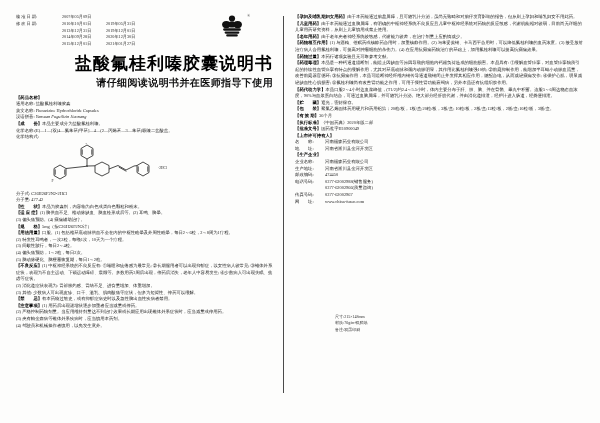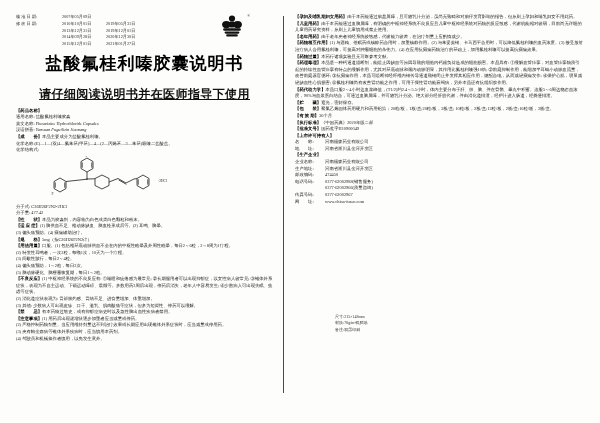--- a/index.html
+++ b/index.html
@@ -38,37 +38,36 @@
   }
   .dval{width:44px;flex:0 0 auto;}
   .dval2{width:44px;flex:0 0 auto;}
 
   
   .logo{position:relative;width:26px;height:22px;margin-right:28px;margin-top:1px;}
   .logo svg{display:block;}
   .tm{position:absolute;right:-5px;top:-1px;font-size:3.6px;color:#222;}
 
   
-  .title-wrap{text-align:center;margin-top:6px;}
+  .title-wrap{text-align:right;margin-top:6px;}
   .doc-title{
     font-family:"DejaVu Sans","Liberation Sans",sans-serif;
     font-weight:bold;
     font-size:17px;
     letter-spacing:1px;
     color:#000;
     line-height:1.15;
   }
   .doc-sub{
     font-family:"DejaVu Sans","Liberation Sans",sans-serif;
     font-weight:bold;
-    font-size:12px;
+    font-size:10px;
     letter-spacing:.4px;
-    margin-top:12px;
+    margin-top:2px;
     color:#111;
-    text-decoration:underline;
   }
 
   
   .body{margin-top:5px;font-size:4.35px;line-height:1.52;color:#232323;}
   .body p{margin:0;}
   .sec{margin:0;}
   .sec .lbl{font-weight:bold;color:#000;white-space:nowrap;}
   .mono{font-family:"Liberation Serif","DejaVu Serif",serif;font-style:italic;}
   .latin{font-family:"Liberation Serif",serif;}
 

